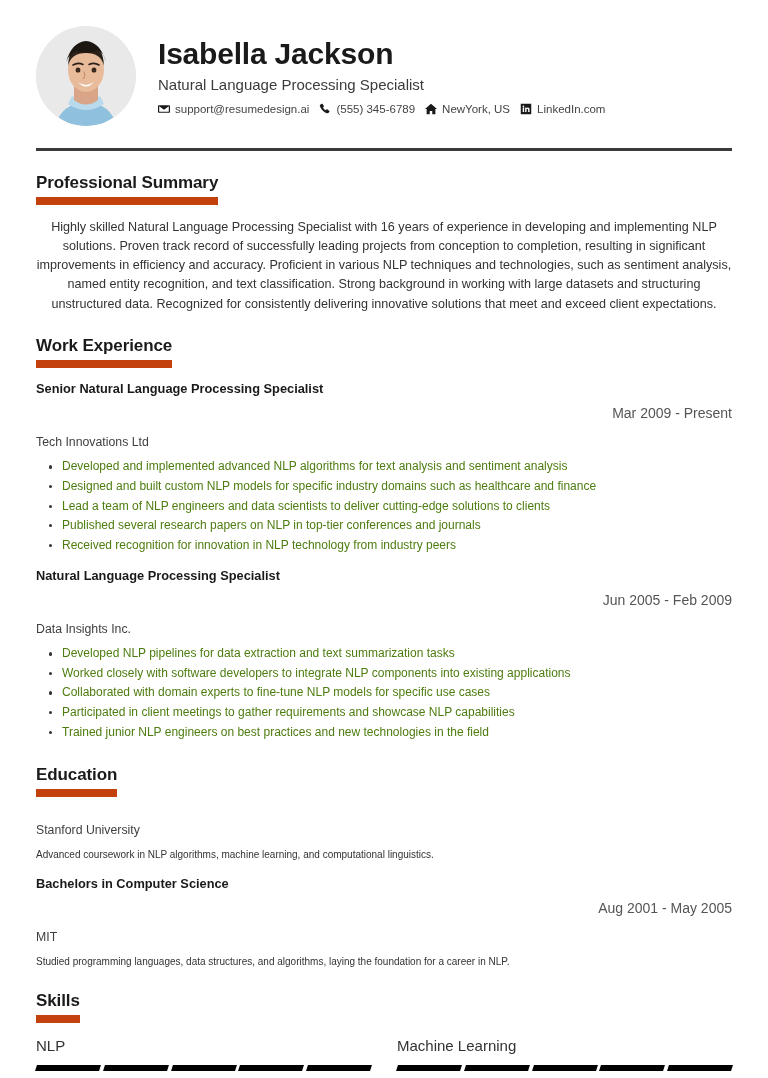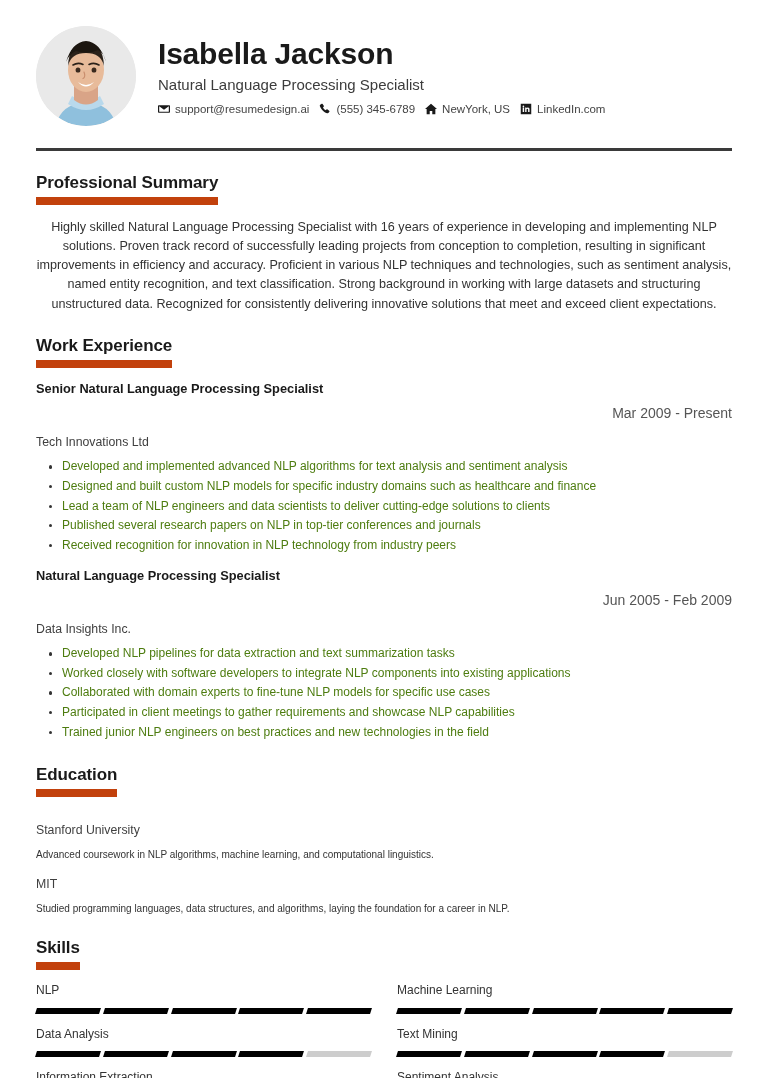--- a/index.html
+++ b/index.html
@@ -173,21 +173,21 @@
   .skills-grid {
     display: grid;
     grid-template-columns: 1fr 1fr;
     column-gap: 26px;
     row-gap: 0;
   }
   .skill {
     padding-bottom: 13px;
   }
   .skill-name {
-    font-size: 12px;
+    font-size: 15px;
     color: #333333;
     line-height: 1.3;
     margin-bottom: 9px;
   }
   .skill-bar {
     display: flex;
     gap: 4px;
     height: 6px;
   }
   .skill-seg {
@@ -318,20 +318,24 @@
 
   <div class="section">
     <div class="section-heading">Education</div>
 
     <div class="entry">
       <div class="entry-org">Stanford University</div>
       <div class="entry-desc">Advanced coursework in NLP algorithms, machine learning, and computational linguistics.</div>
     </div>
 
     <div class="entry">
+      <div class="entry-top">
+        <div class="entry-title">Bachelors in Computer Science</div>
+        <div class="entry-date">Aug 2001 - May 2005</div>
+      </div>
       <div class="entry-org">MIT</div>
       <div class="entry-desc">Studied programming languages, data structures, and algorithms, laying the foundation for a career in NLP.</div>
     </div>
   </div>
 
   <div class="section">
     <div class="section-heading">Skills</div>
     <div class="skills-grid">
         <div class="skill">
           <div class="skill-name">NLP</div>

